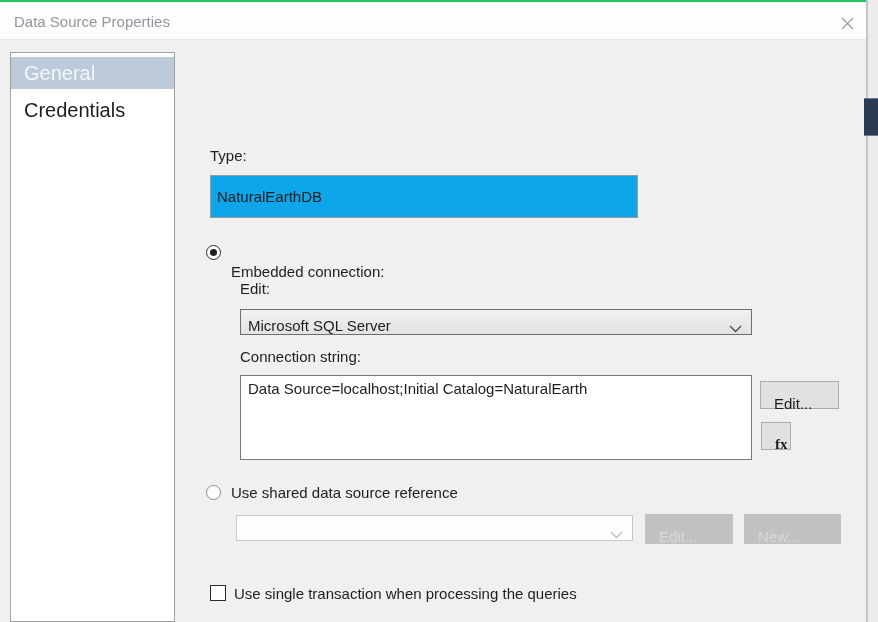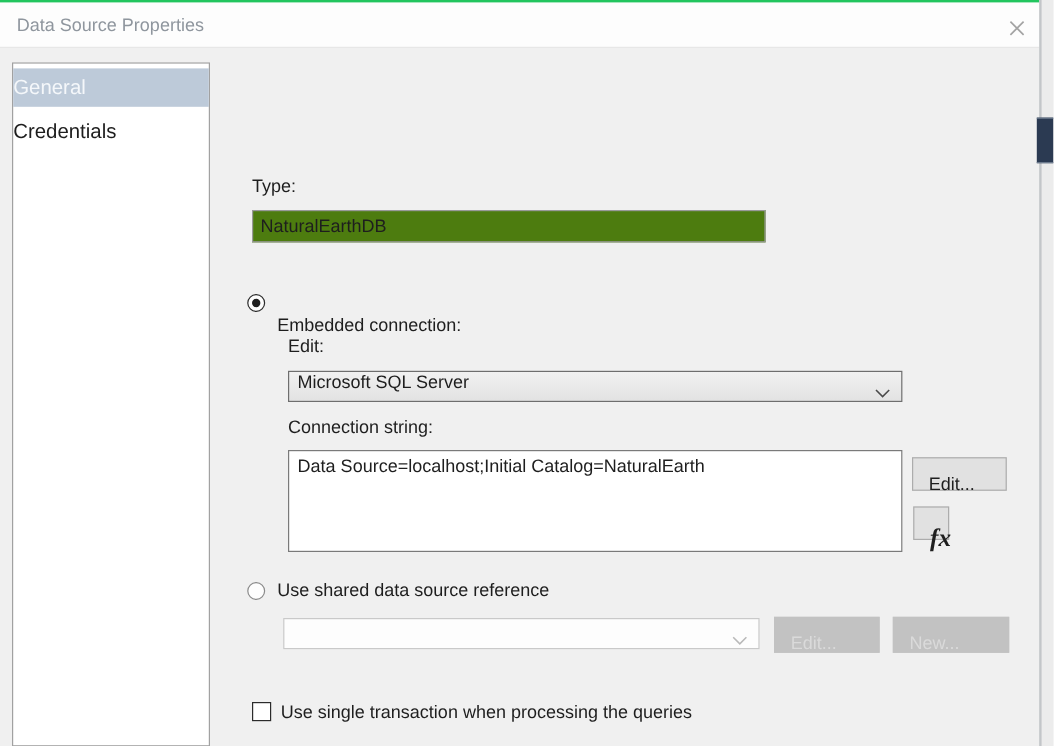--- a/index.html
+++ b/index.html
@@ -37,78 +37,78 @@
   .right-accent {
     position:absolute; left:864px; top:98px; width:14px; height:38px;
     background: var(--accent-bar, #2b3a52);
     border-top:1px solid #6c7a8d; border-bottom:1px solid #6c7a8d;
   }
   
   .sidebar {
     position:absolute; left:10px; top:52px; width:165px; height:570px;
     background:#ffffff; border:1px solid #a1a1a1;
   }
-  .side-item { font-size:17px; cursor:pointer; }
+  .side-item { font-size:20px; padding-left:13px; cursor:pointer; }
   .side-item.selected {
     margin-top:4px; height:32px; line-height:32px;
     background: var(--selection, #bdcad9);
     color:#f4f7fa;
   }
   .side-item.normal {
     margin-top:6px; height:30px; line-height:30px;
     color:#1e1e1e;
   }
   
   .heading {
     position:absolute; left:198px; top:81px;
     font-size:26.5px; font-weight:300; color:#1c1c1c;
     letter-spacing:0.2px;
   }
   .lbl { position:absolute; font-size:15px; color:#1e1e1e; }
   .txt-input {
-    position:absolute; left:210px; top:175px; width:428px; height:27px;
-    border:1px solid #999999; background:#4d7c0f;
+    position:absolute; left:210px; top:175px; width:428px; height:43px;
+    border:1px solid #999999; background:#0ea5e9;
     font-family:"Liberation Sans", sans-serif; font-size:15px; color:#1e1e1e;
     padding:0 6px; outline:none;
   }
   
   .radio { position:absolute; width:15px; height:15px; border-radius:50%; background:#fdfdfd; }
   .radio.checked { border:1px solid #2b2b2b; }
   .radio.checked::after {
     content:""; position:absolute; left:3px; top:3px; width:7px; height:7px;
     border-radius:50%; background:#1e1e1e;
   }
   .radio.unchecked { border:1px solid #8a8a8a; }
   
   .combo {
     position:absolute; height:26px;
     border:1px solid #6e6e6e;
     background:linear-gradient(#f1f1f1,#e2e2e2);
-    display:flex; align-items:flex-start;
+    display:flex; align-items:flex-end;
     font-size:15px; color:#1e1e1e;
     padding-left:7px; cursor:default;
   }
   .combo .chev { position:absolute; right:9px; top:9px; }
   .combo.disabled {
     background:#fdfdfd; border:1px solid #c9c9c9;
   }
   .textarea {
     position:absolute; left:240px; top:375px; width:512px; height:85px;
     border:1px solid #7a7a7a; background:#ffffff;
     font-family:"Liberation Sans", sans-serif; font-size:15px; color:#1e1e1e;
     padding:4px 7px; resize:none; outline:none;
   }
   .btn {
     position:absolute; font-family:"Liberation Sans", sans-serif;
     background:#e1e1e1; border:1px solid #acacac; color:#1e1e1e;
     font-size:15px; cursor:pointer; text-align:left; padding:13px;
   }
   .btn.fx {
-    font-family:"Liberation Serif", serif; font-style:italic; font-weight:bold;
-    font-size:21px;
+    font-family:"Liberation Serif", serif; font-weight:bold;
+    font-size:15px;
   }
   .btn.disabled {
     background:#c2c2c2; border:1px solid #c2c2c2; color:#dadada; cursor:default;
   }
   .checkbox {
     position:absolute; left:210px; top:585px; width:16px; height:16px;
     border:1px solid #2b2b2b; background:#ffffff; cursor:pointer;
   }
 </style>
 </head>

